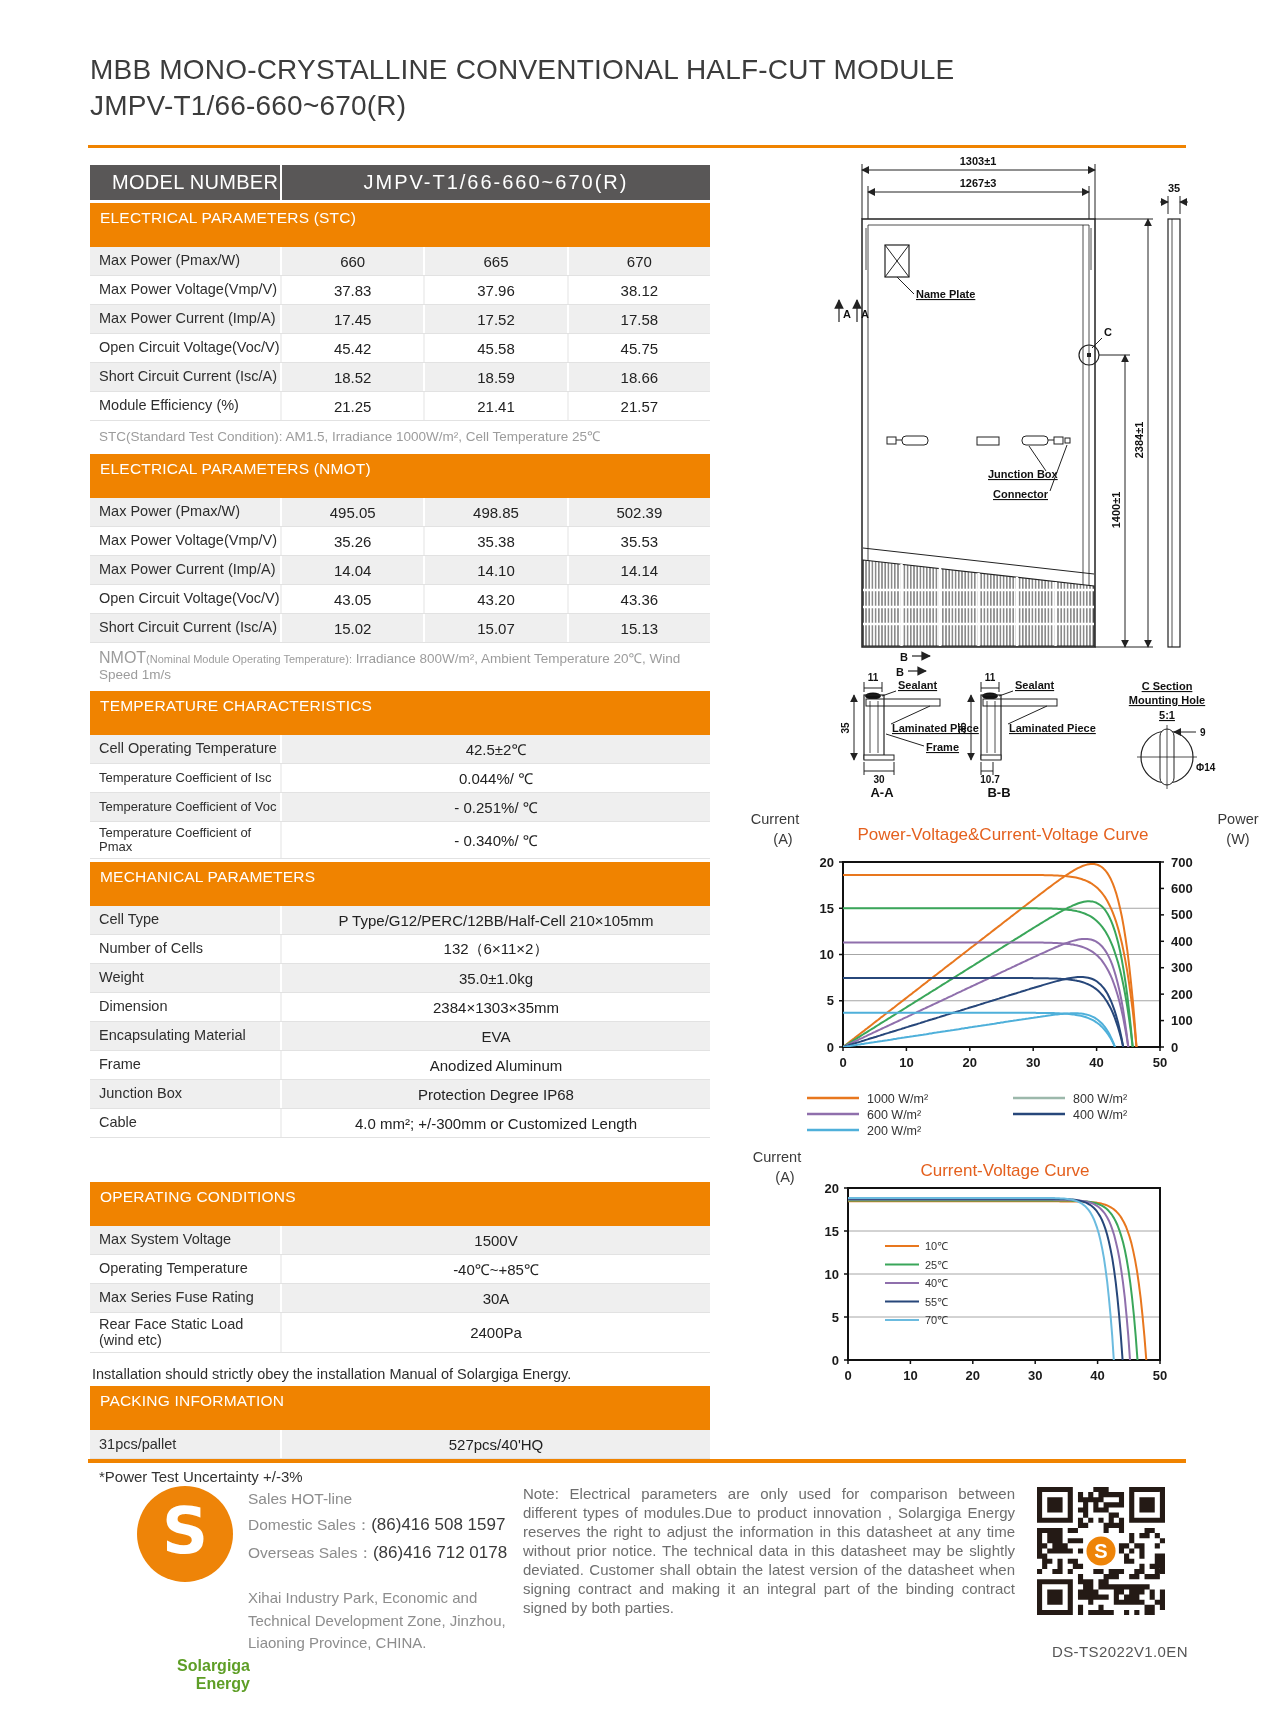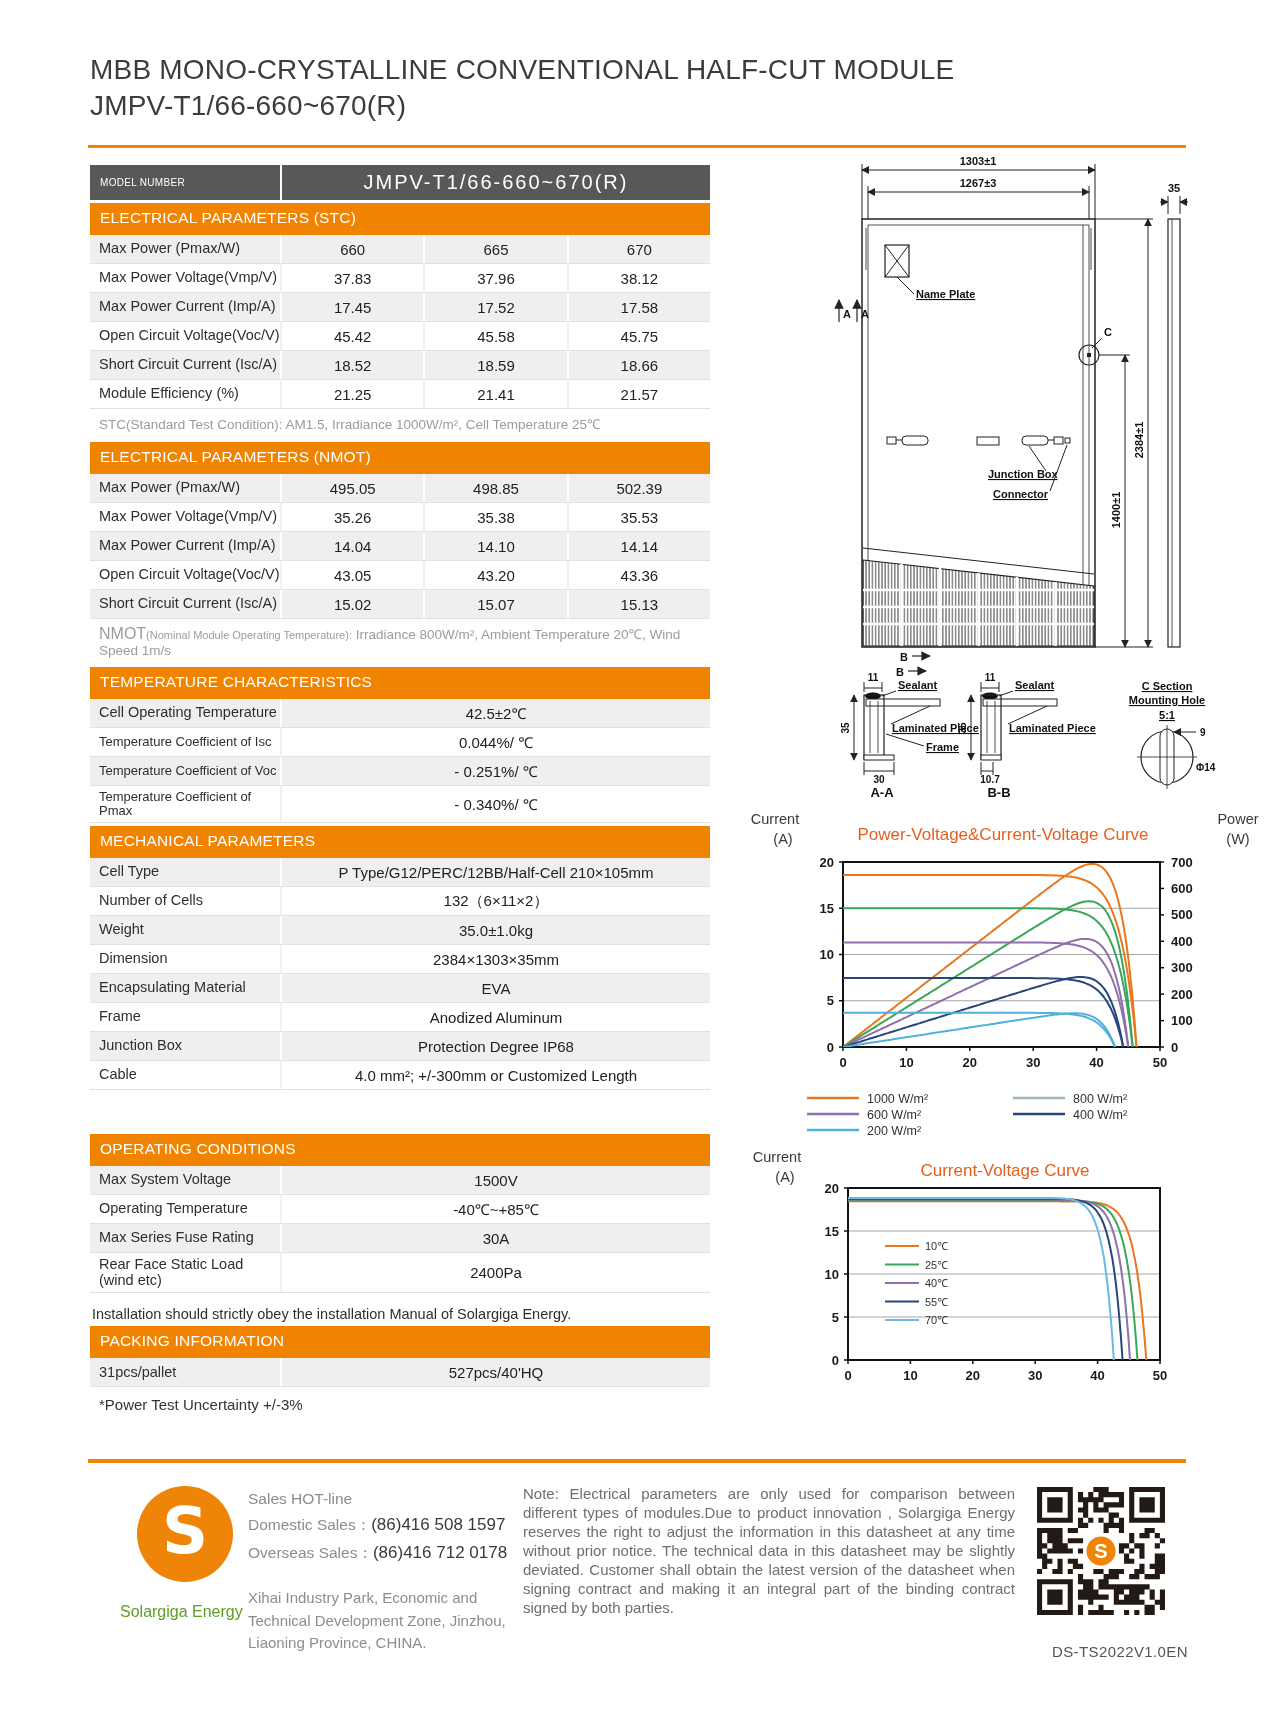--- a/index.html
+++ b/index.html
@@ -5,43 +5,43 @@
 *{box-sizing:border-box;margin:0;padding:0}
 html,body{background:#fff}
 body{position:relative;width:1276px;height:1719px;font-family:"Liberation Sans",sans-serif;color:#333;overflow:hidden}
 .abs{position:absolute}
 .title{left:90px;top:52px;font-size:28px;color:#3c3c3c;line-height:1.3;letter-spacing:.2px}
 .rule{background:#F08300}
 #rule1{left:88px;top:145px;width:1098px;height:3px}
 #rule2{left:88px;top:1459px;width:1098px;height:4px}
 .col-left{left:90px;top:165px;width:620px}
 .model-row{display:flex;height:35px;background:#595757;color:#fff}
-.model-row .m-l{width:190px;display:flex;align-items:center;padding-left:10px;font-size:10px;letter-spacing:.3px}
+.model-row .m-l{width:190px;display:flex;align-items:center;padding-left:22px;font-size:20px;letter-spacing:.3px}
 .model-row .m-v{flex:1;display:flex;align-items:center;justify-content:center;font-size:20px;letter-spacing:2px;border-left:2px solid #fff}
-.sec{margin-top:3px;background:#F08300;color:#fff;height:32px;line-height:30px;padding-left:10px;font-size:15.5px;letter-spacing:.2px}
+.sec{margin-top:3px;background:#F08300;color:#fff;height:44px;line-height:30px;padding-left:10px;font-size:15.5px;letter-spacing:.2px}
 .tbl .row{display:flex;min-height:29px;border-bottom:1px solid #e2e2e2}
 .tbl .row:nth-child(odd){background:#efefef}
 .tbl .row:nth-child(even){background:#fff}
 .tbl .lbl{width:190px;padding:4px 0 4px 9px;font-size:14.5px;display:flex;align-items:center;white-space:pre-line;line-height:1.08;color:#2e2e2e}
 .tbl .lbl.sm{font-size:13px}
 .tbl .v{flex:1;display:flex;align-items:center;justify-content:center;font-size:15px;color:#222;border-left:2px solid rgba(255,255,255,.95)}
 .tbl .row:nth-child(even) .v{border-left:2px solid #f1f1f1}
 .note{padding:6px 0 6px 9px;font-size:13.5px;color:#9c9c9c}
 .nmot-big{font-size:16px}
 .nmot-small{font-size:11px}
 .plain-note{padding:13px 0 1px 2px;font-size:14.5px;color:#2e2e2e}
 .footnote{padding:9px 0 0 9px;font-size:15px;color:#333}
 .gap{height:41px}
 #drawing{left:730px;top:140px}
 #chart1{left:735px;top:800px}
 #legend1{left:735px;top:1086px}
 #chart2{left:735px;top:1142px}
 #logo{left:137px;top:1486px;width:96px;height:96px;border-radius:50%;background:#EE8408;display:flex;align-items:center;justify-content:center}
 #logo span{color:#fff;font-size:64px;font-weight:bold;font-family:"DejaVu Sans",sans-serif;transform:translateY(-3px)}
-#logoText{left:120px;top:1603px;width:130px;text-align:left;font-size:16px;font-weight:normal;color:#5E9E26}
+#logoText{left:120px;top:1657px;width:130px;text-align:right;font-size:16px;font-weight:bold;color:#5E9E26}
 #contact{left:248px;top:1486px;width:270px;font-size:15.5px;color:#8d8d8d;line-height:1.62}
 #contact .c-val{color:#3a3a3a;font-size:17px}
 #contact .addr{margin-top:21px;font-size:15px;line-height:1.5}
 #noteBlock{left:523px;top:1484px;width:492px;font-size:15px;color:#6e6e6e;text-align:justify;line-height:1.27}
 #qr{left:1037px;top:1487px}
 #docCode{left:996px;top:1643px;width:192px;text-align:right;font-size:15px;color:#555;letter-spacing:.4px}
 svg text{font-family:"Liberation Sans",sans-serif}
 .dtxt{font-size:11px;font-weight:bold;fill:#111}
 .dtxt-s{font-size:10px;font-weight:bold;fill:#111}
 .dlbl{font-size:11px;font-weight:bold;fill:#111;text-decoration:underline}

